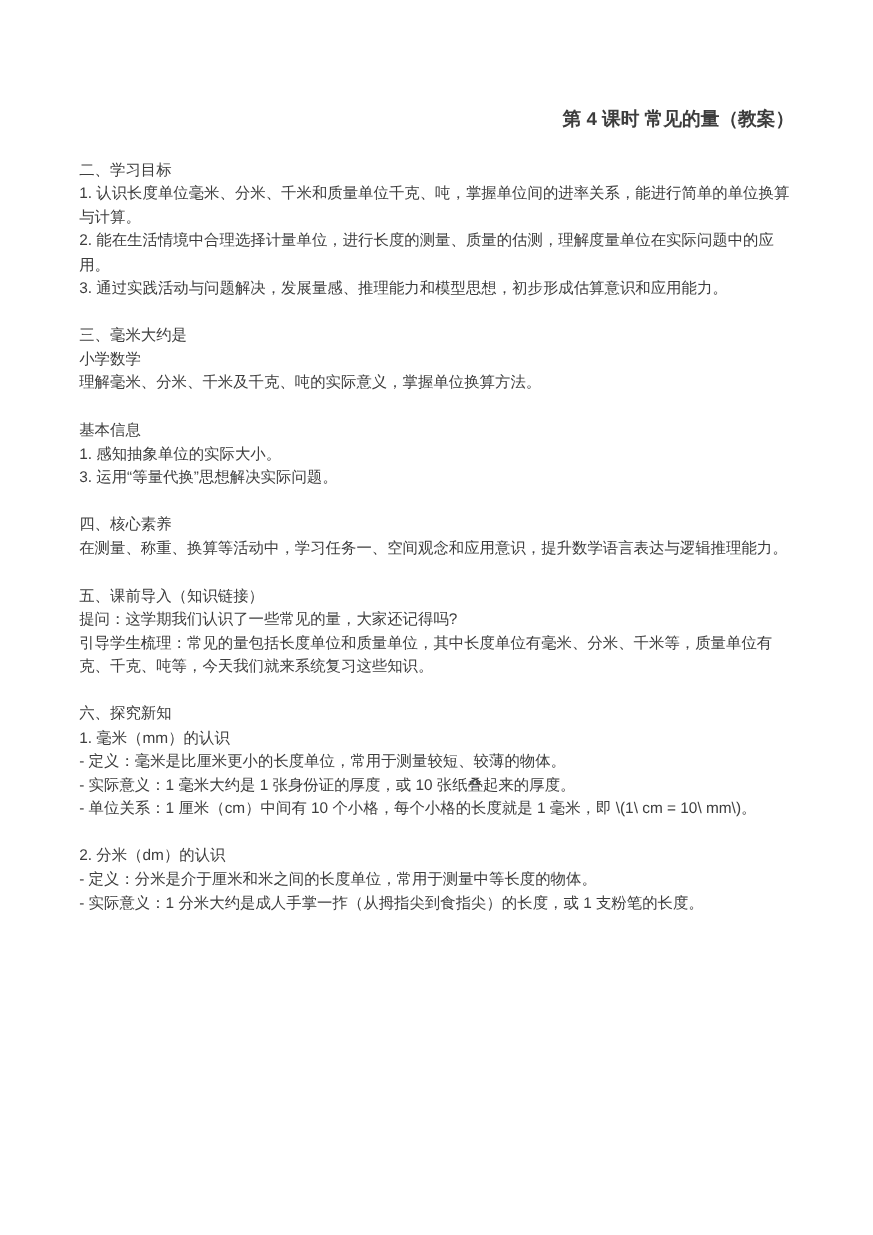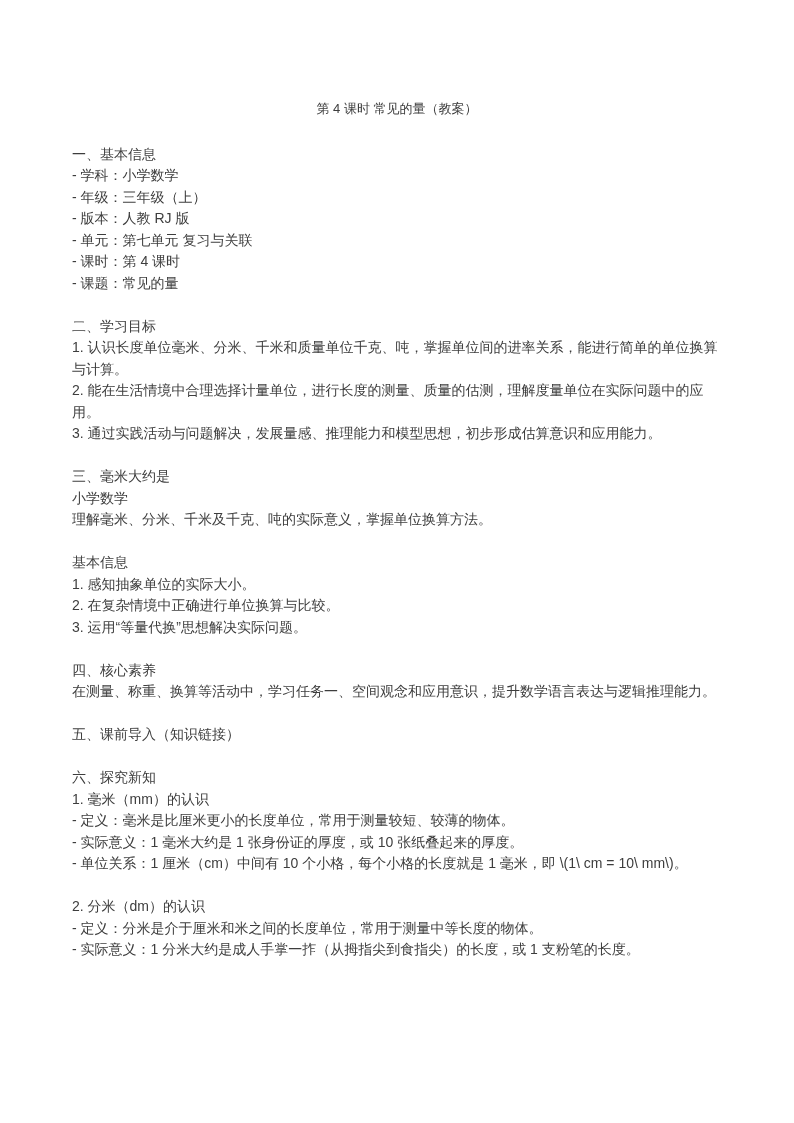--- a/index.html
+++ b/index.html
@@ -15,88 +15,80 @@
     margin: 0 auto;
     padding: 96px 72px 0 72px;
     background: #ffffff;
     overflow: hidden;
     font-family: "Liberation Sans", sans-serif;
     font-size: 14px;
     line-height: 21.5px;
     color: #3d3d3d;
   }
   .doc-title {
-    font-size: 13px;
+    font-size: 17px;
     line-height: 26px;
-    font-weight: normal;
-    text-align: center;
+    font-weight: bold;
+    text-align: right;
     margin: 0;
   }
   .sec {
     margin-top: 21.5px;
   }
   .blk + .blk {
     margin-top: 21.5px;
   }
   p {
     margin: 0;
     padding: 0;
   }
 </style>
 </head>
 <body>
 
 <div class="page">
 
   <h1 class="doc-title">第 4 课时 常见的量（教案）</h1>
 
-  <section class="sec">
-    <p>一、基本信息</p>
-    <div class="blk">
-      <p>- 学科：小学数学</p>
-      <p>- 年级：三年级（上）</p>
-      <p>- 版本：人教 RJ 版</p>
-      <p>- 单元：第七单元 复习与关联</p>
-      <p>- 课时：第 4 课时</p>
-      <p>- 课题：常见的量</p>
-    </div>
-  </section>
 
   <section class="sec">
     <p>二、学习目标</p>
     <div class="blk">
       <p>1. 认识长度单位毫米、分米、千米和质量单位千克、吨，掌握单位间的进率关系，能进行简单的单位换算与计算。</p>
       <p>2. 能在生活情境中合理选择计量单位，进行长度的测量、质量的估测，理解度量单位在实际问题中的应用。</p>
       <p>3. 通过实践活动与问题解决，发展量感、推理能力和模型思想，初步形成估算意识和应用能力。</p>
     </div>
   </section>
 
   <section class="sec">
     <p>三、毫米大约是</p>
     <div class="blk">
       <p>小学数学</p>
       <p>理解毫米、分米、千米及千克、吨的实际意义，掌握单位换算方法。</p>
     </div>
     <div class="blk">
       <p>基本信息</p>
       <p>1. 感知抽象单位的实际大小。</p>
-      <p>2. 在复杂情境中正确进行单位换算与比较。</p>
       <p>3. 运用“等量代换”思想解决实际问题。</p>
     </div>
   </section>
 
   <section class="sec">
     <p>四、核心素养</p>
     <div class="blk">
       <p>在测量、称重、换算等活动中，学习任务一、空间观念和应用意识，提升数学语言表达与逻辑推理能力。</p>
     </div>
   </section>
 
   <section class="sec">
     <p>五、课前导入（知识链接）</p>
+    <div class="blk">
+      <p>提问：这学期我们认识了一些常见的量，大家还记得吗?</p>
+      <p>引导学生梳理：常见的量包括长度单位和质量单位，其中长度单位有毫米、分米、千米等，质量单位有克、千克、吨等，今天我们就来系统复习这些知识。</p>
+    </div>
   </section>
 
   <section class="sec">
     <p>六、探究新知</p>
     <div class="blk">
       <p>1. 毫米（mm）的认识</p>
       <p>- 定义：毫米是比厘米更小的长度单位，常用于测量较短、较薄的物体。</p>
       <p>- 实际意义：1 毫米大约是 1 张身份证的厚度，或 10 张纸叠起来的厚度。</p>
       <p>- 单位关系：1 厘米（cm）中间有 10 个小格，每个小格的长度就是 1 毫米，即 \(1\ cm = 10\ mm\)。</p>
     </div>

